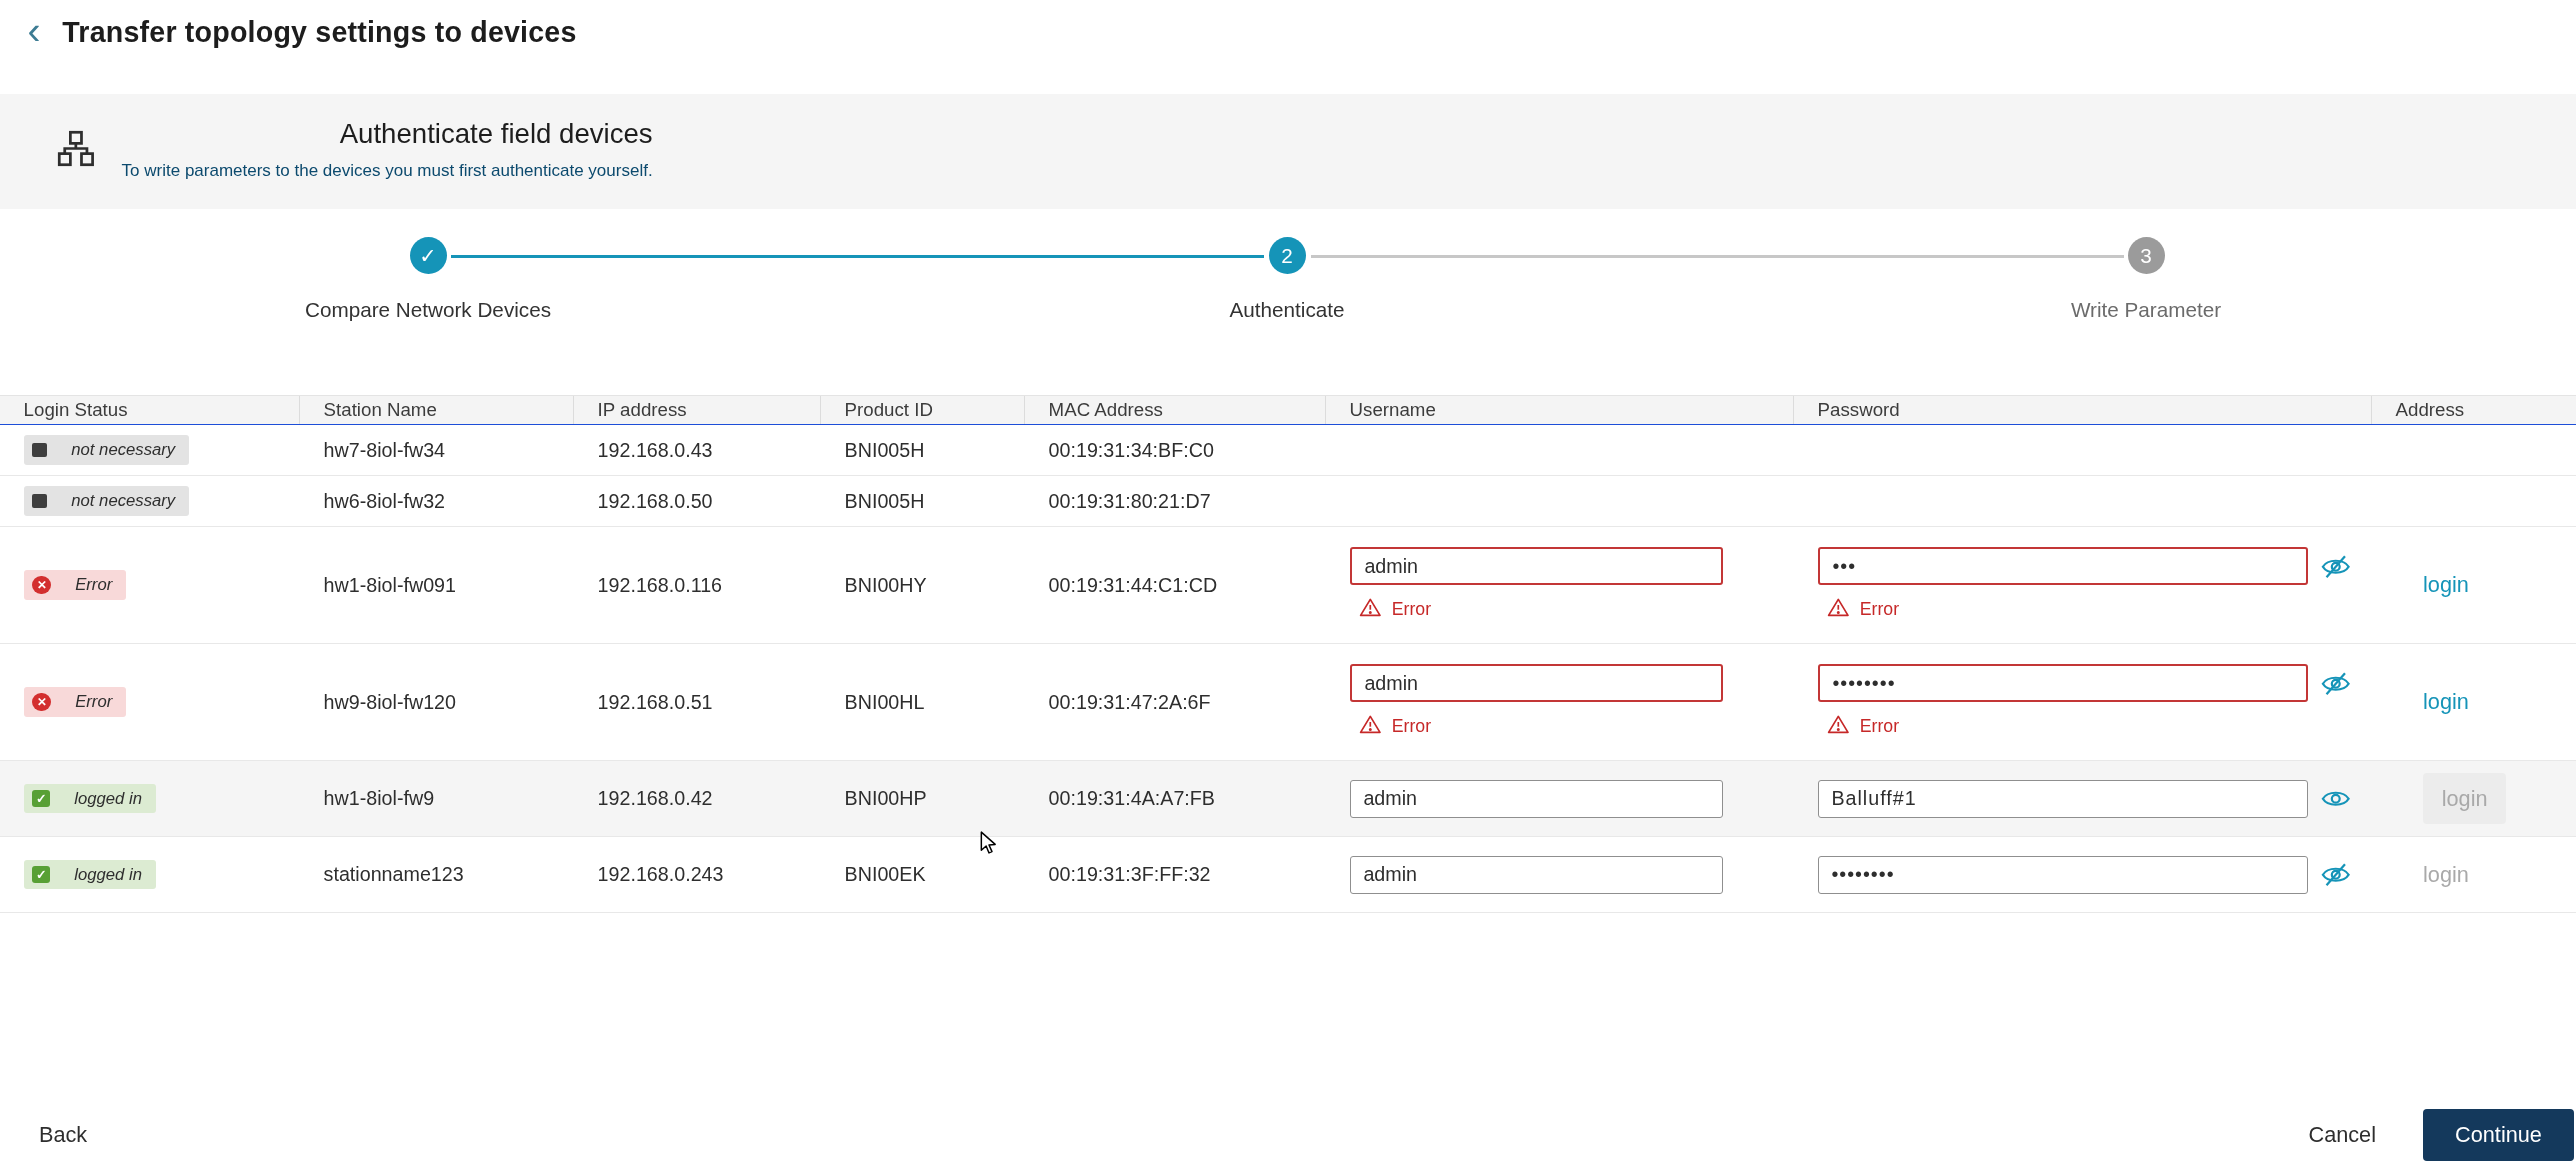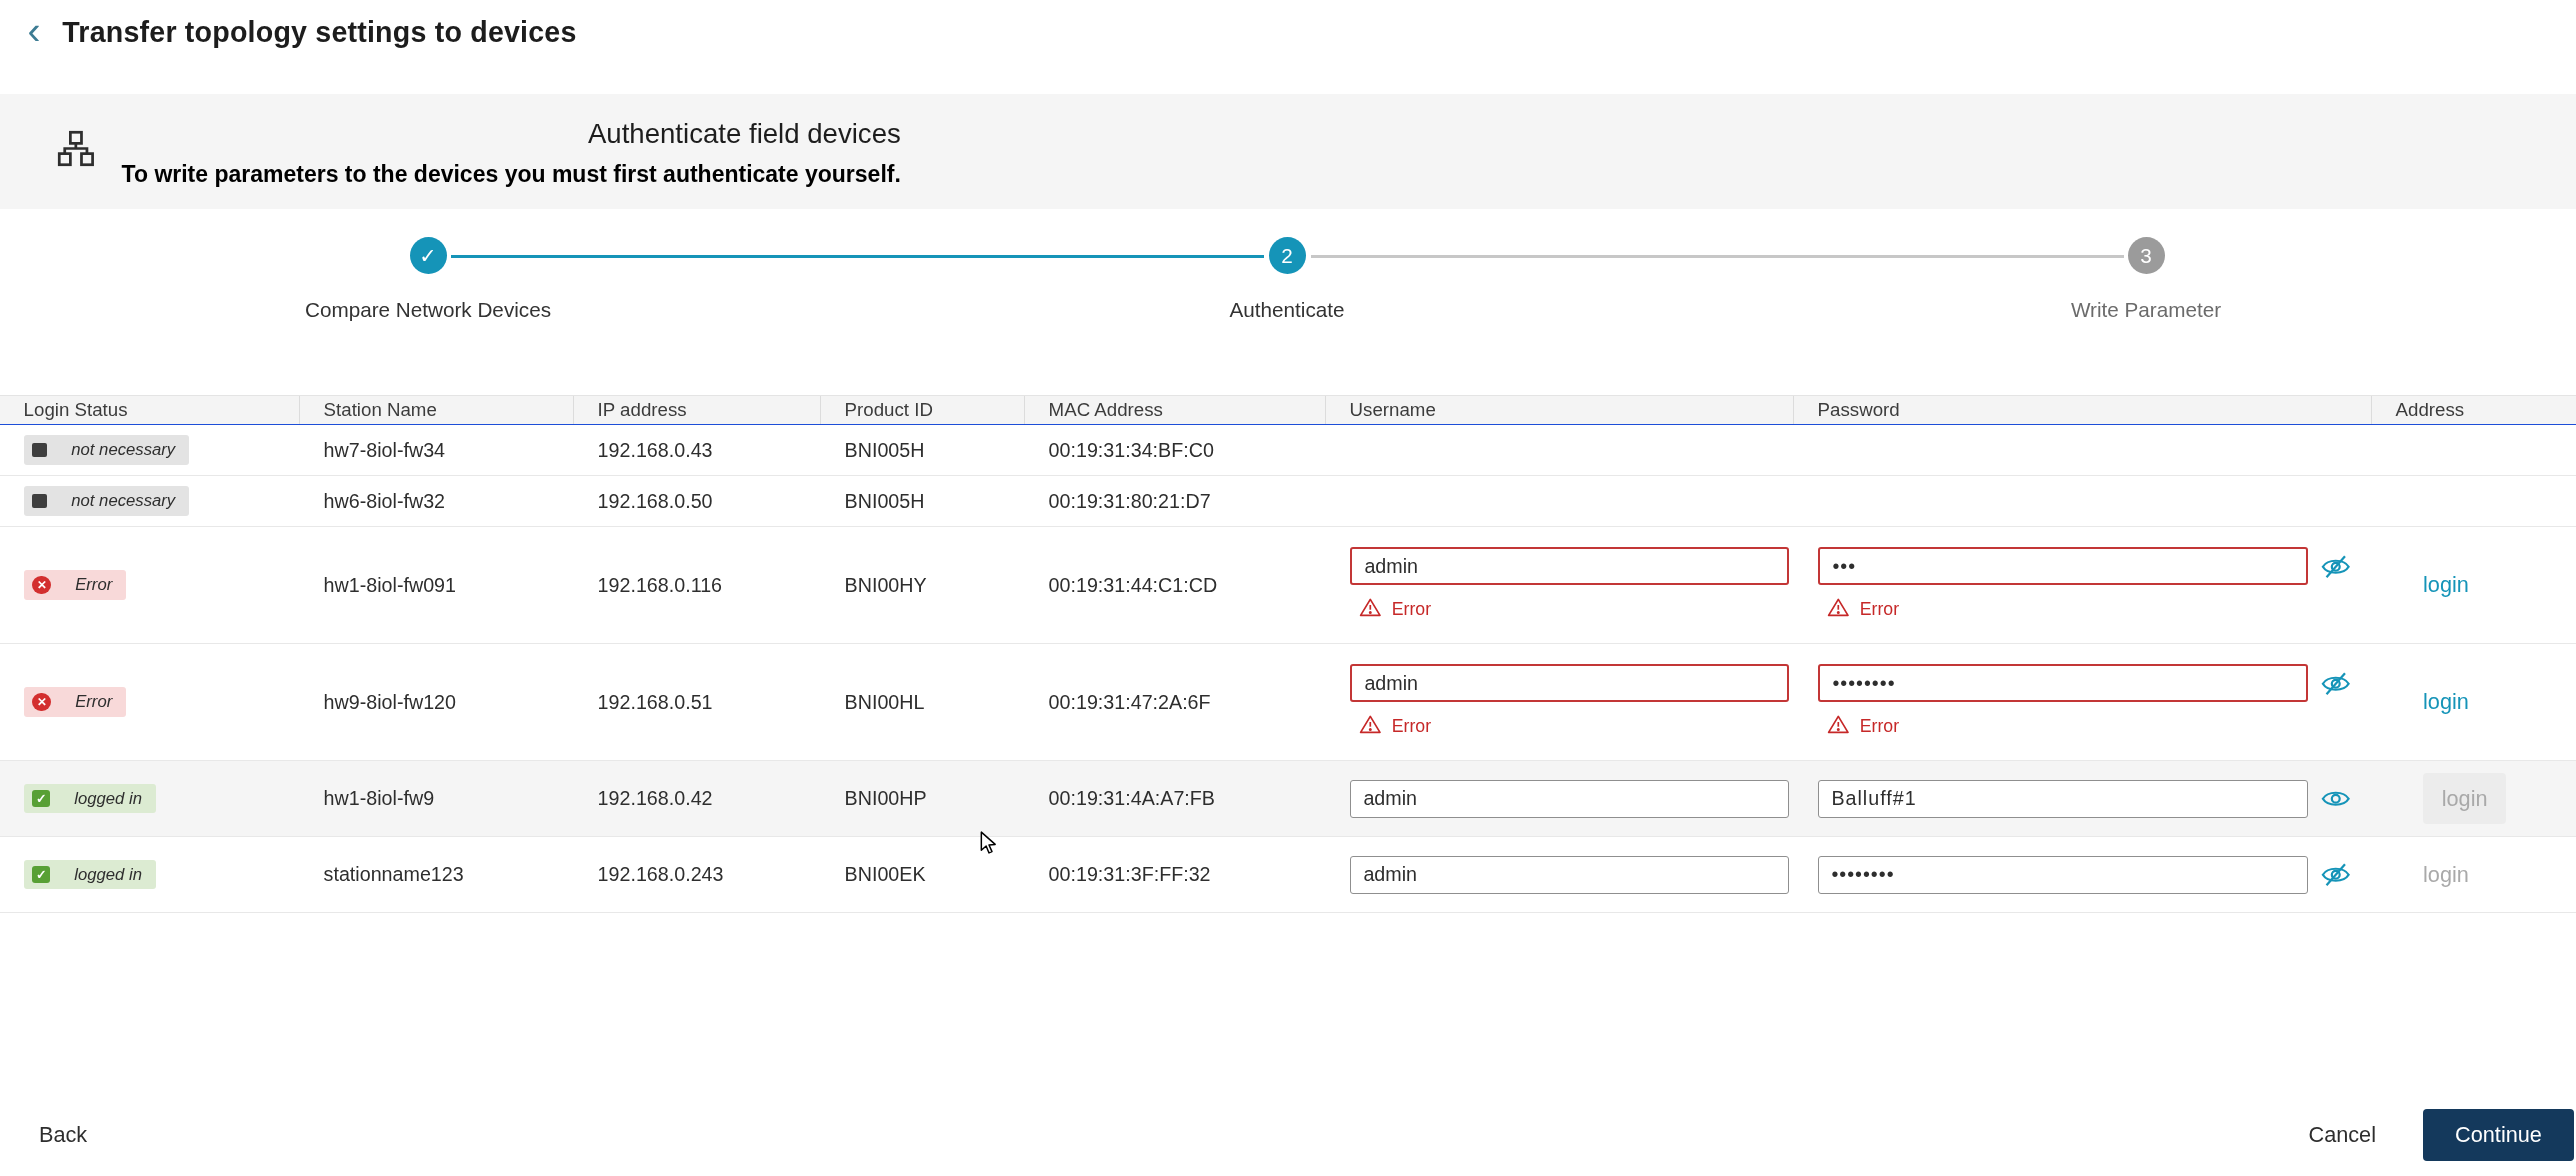--- a/index.html
+++ b/index.html
@@ -20,21 +20,21 @@
 
   
   .topbar { height: 65px; display: flex; align-items: center; padding-left: 27.6px; }
   .back-chevron { font-size: 39px; color: #3d7c93; line-height: 1; margin-right: 21.7px; cursor: pointer; font-weight: 400; margin-top: -3.9px; }
   .page-title { font-size: 28.6px; font-weight: 600; color: #1d1d1d; letter-spacing: 0.2px; }
 
   
   .banner { margin-top: 28.6px; height: 115px; background: #f5f5f5; display: flex; align-items: flex-start; padding: 24.6px 0 0 55px; gap: 25.6px; text-align: right; }
   .banner-icon { margin-top: 9.8px; display: inline-flex; }
   .banner-title { font-size: 27.6px; color: #1d1d1d; margin-bottom: 10.8px; }
-  .banner-subtitle { font-size: 23px; color: #000000; font-weight: bold; }
+  .banner-subtitle { font-size: 17px; color: #0c4a6e; }
 
   
   .stepper { position: relative; height: 186px; }
   .step-line { position: absolute; top: 46px; height: 3px; }
   .step-line-1 { left: 451px; width: 813px; background: var(--accent); }
   .step-line-2 { left: 1311px; width: 813px; background: #c7c7c7; }
   .step { position: absolute; top: 28.6px; width: 394px; display: flex; flex-direction: column; align-items: center; }
   .step-1 { left: 231px; } .step-2 { left: 1090px; } .step-3 { left: 1949px; }
   .step-circle { width: 37px; height: 37px; border-radius: 50%; color: #fff; display: flex; align-items: center; justify-content: center; font-size: 20.7px; }
   .step-circle.completed, .step-circle.active { background: var(--accent); }
@@ -59,21 +59,21 @@
   .badge-error { background: #f8d9d9; }
   .badge-success { background: #dcebd2; }
   .badge-icon { display: inline-flex; align-items: center; justify-content: center; color: #fff; font-style: normal; flex: none; }
   .icon-neutral { width: 14.8px; height: 14.8px; background: #3e3e3e; border-radius: 2px; }
   .icon-error { width: 18.7px; height: 18.7px; background: #d32f2f; border-radius: 50%; font-size: 11.8px; font-weight: bold; }
   .icon-success { width: 17.7px; height: 17.7px; background: var(--success); border-radius: 3px; font-size: 12.8px; font-weight: bold; }
 
   
   .field-wrap { display: flex; flex-direction: column; gap: 11.8px; }
   .pw-line { display: flex; align-items: center; gap: 13.8px; }
-  .text-input { width: 439px; height: 38px; border: 1px solid #8f8f8f; border-radius: 3px; padding: 0 12.8px; font-size: 19.7px; font-family: inherit; color: #2e2e2e; background: #fff; outline: none; }
+  .text-input { width: 373px; height: 38px; border: 1px solid #8f8f8f; border-radius: 3px; padding: 0 12.8px; font-size: 19.7px; font-family: inherit; color: #2e2e2e; background: #fff; outline: none; }
   .pw-input { width: 490px; letter-spacing: 1px; }
   .text-input.input-error { border: 2px solid #c33636; }
   .field-error { display: flex; align-items: center; gap: 9.8px; padding-left: 9.8px; font-size: 17.7px; color: var(--error); }
   .eye { color: var(--accent); display: inline-flex; cursor: pointer; flex: none; }
 
   .login-btn { color: var(--accent); font-size: 21.7px; cursor: pointer; white-space: nowrap; }
   .login-btn.disabled { color: #a9a9a9; cursor: default; }
   .login-btn.boxed { background: #ececec; border-radius: 3.9px; padding: 12.8px 18.7px; }
 
   

